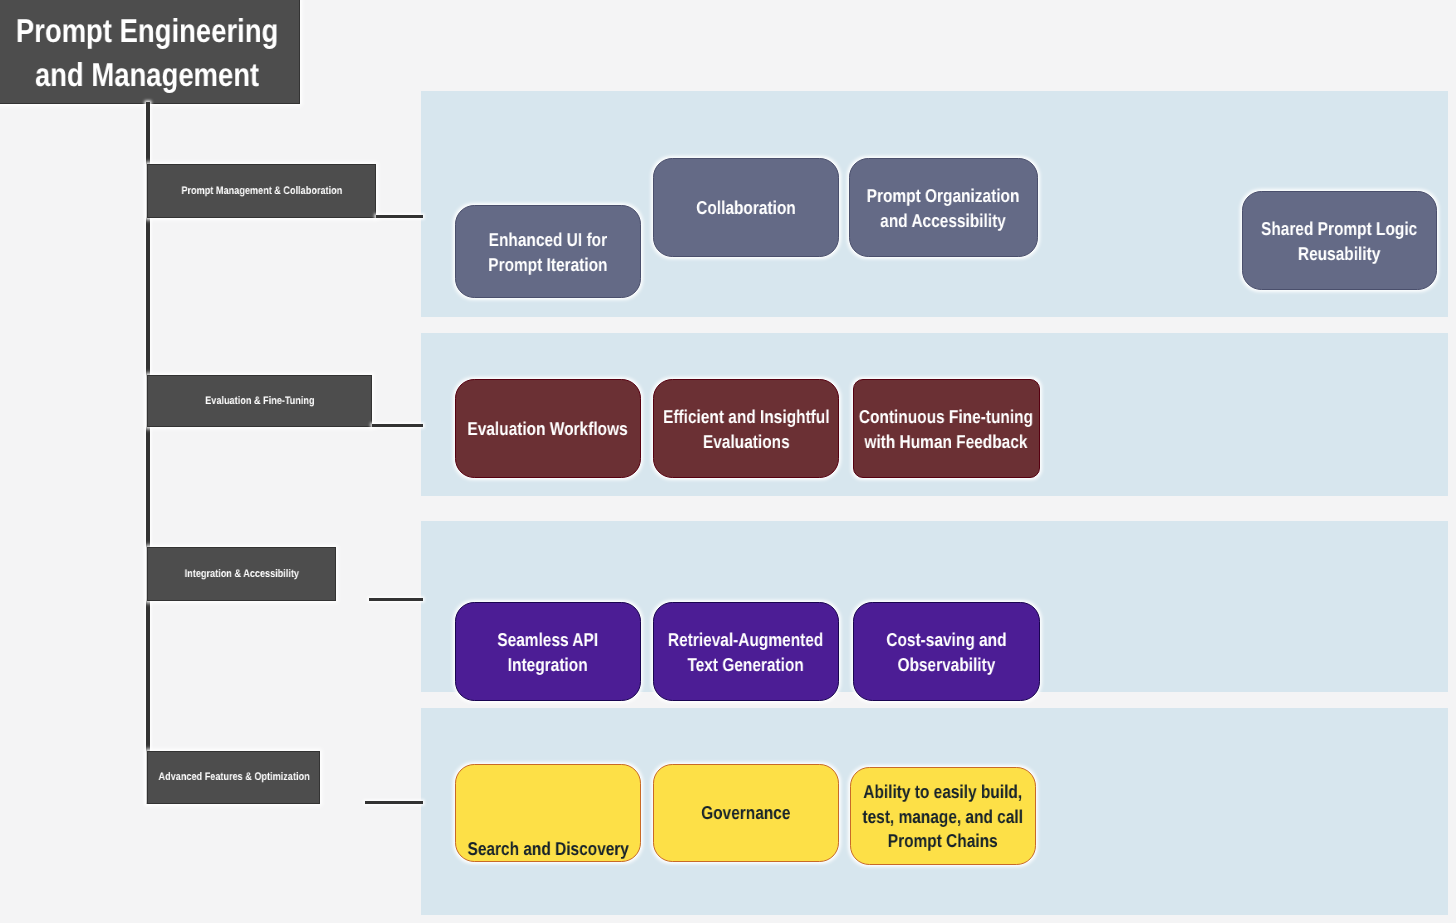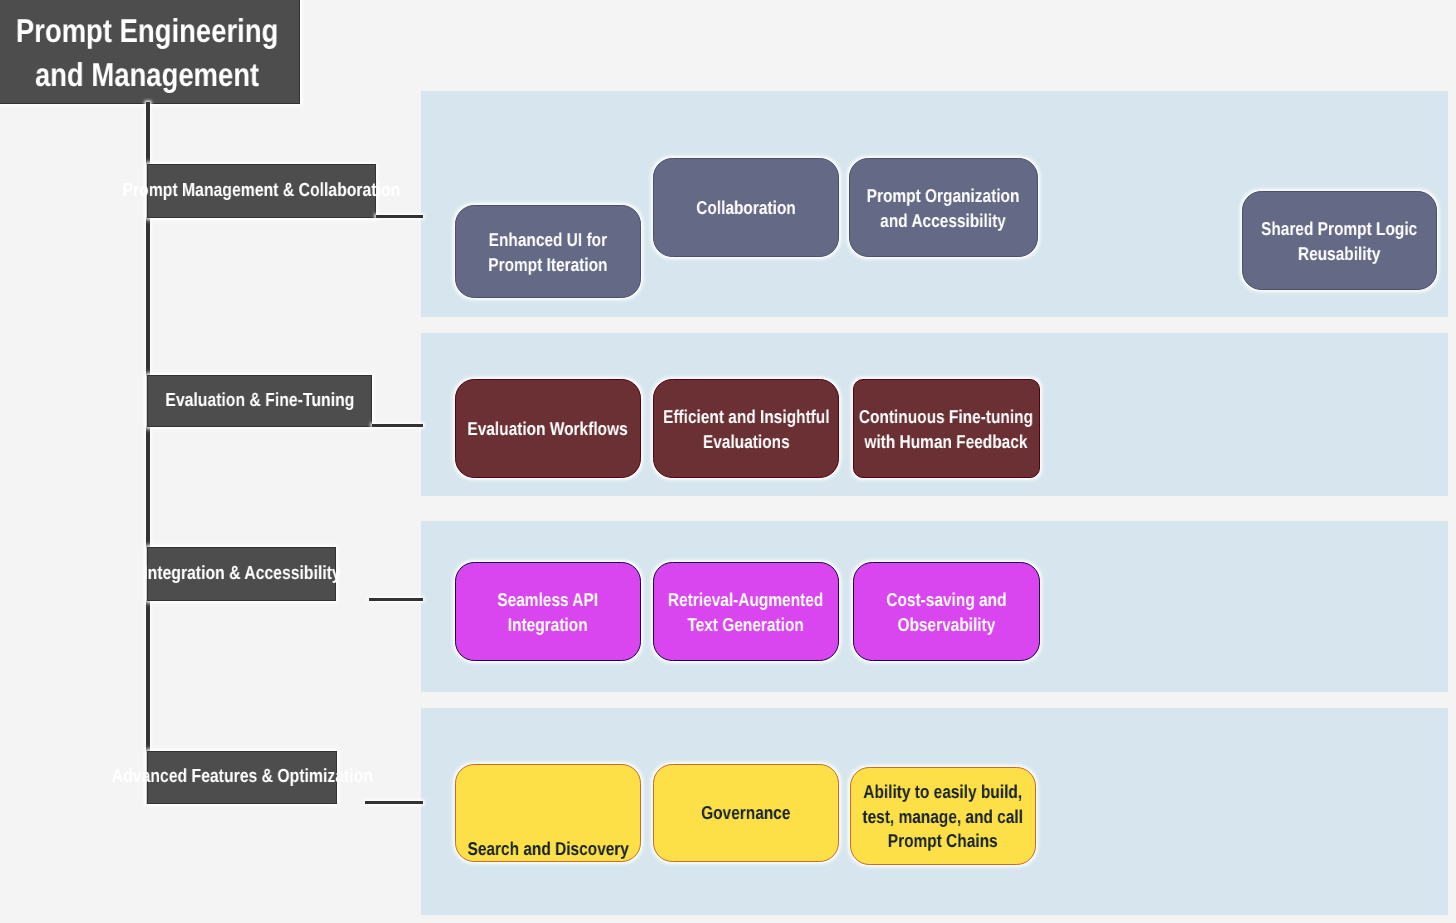--- a/index.html
+++ b/index.html
@@ -21,21 +21,21 @@
     font-weight:bold;
     border:1.6px solid #333333;
     box-shadow:0 0 4px 1.6px rgba(255,255,255,1);
   }
   #root-node{
     left:-5px;top:-1px;width:305px;height:105px;
     font-size:33.1px;line-height:43.6px;
   }
   #root-node .sqz{position:relative;top:2.4px;}
   #root-node span{display:block;white-space:nowrap;}
-  .cat-node{left:147.4px;font-size:19px;line-height:18px;white-space:nowrap;}
+  .cat-node{left:147.4px;font-size:11px;line-height:18px;white-space:nowrap;}
 
   
   .sqz{transform:scaleX(0.83);transform-origin:center center;will-change:transform;}
 
   
   .vline{position:absolute;background:#333333;width:4px;
          box-shadow:0 0 3px 1.5px rgba(255,255,255,0.95);}
   .hline{position:absolute;background:#333333;height:3.3px;
          box-shadow:0 0 3px 1.5px rgba(255,255,255,0.95);}
   #trunk{left:145.8px;top:102px;height:702.2px;}
@@ -57,39 +57,39 @@
   #band-1{top:91px;height:226px;}
   #branch-node-1{top:163.5px;height:54.6px;width:228.5px;}
   #branch-connector-1{left:375.9px;top:215.1px;width:47.1px;}
   #band-2{top:333px;height:163px;}
   #branch-node-2{top:375.4px;height:51.6px;width:224.5px;}
   #branch-connector-2{left:371.9px;top:424.0px;width:51.1px;}
   #band-3{top:521px;height:171px;}
   #branch-node-3{top:547.4px;height:53.8px;width:189px;}
   #branch-connector-3{left:369.1px;top:598.2px;width:53.9px;}
   #band-4{top:708px;height:207px;}
-  #branch-node-4{top:750.6px;height:53.6px;width:190px;}
+  #branch-node-4{top:750.6px;height:53.6px;width:173px;}
   #branch-connector-4{left:364.8px;top:801.2px;width:58.2px;}
   #leaf-1-1{left:455px;top:158px;width:186px;height:93px;margin-top:47px;}
   #leaf-1-2{left:653px;top:158px;width:186px;height:98.5px;}
   #leaf-1-3{left:848.8px;top:158px;width:188.8px;height:98.5px;}
   #leaf-1-4{left:1044.8px;top:158px;width:187.8px;height:98.5px;}
   #leaf-1-5{left:1241.8px;top:158px;width:195px;height:98.5px;margin-top:33px;}
   #leaf-2-1{left:455px;top:379px;width:186px;height:98.5px;}
   #leaf-2-2{left:653px;top:379px;width:186px;height:98.5px;}
   #leaf-2-3{left:853px;top:379px;width:186.5px;height:98.5px;border-radius:10px;}
   #leaf-3-1{left:455px;top:562px;width:186px;height:98.5px;}
   #leaf-3-2{left:653px;top:562px;width:186px;height:98.5px;}
   #leaf-3-3{left:853px;top:562px;width:186.5px;height:98.5px;}
   #leaf-4-1{left:455px;top:763.5px;width:186px;height:98.5px;align-items:flex-end;}
   #leaf-4-2{left:653px;top:763.5px;width:186px;height:98.5px;}
   #leaf-4-3{left:849.5px;top:766.5px;width:186px;height:98.5px;}
   .card.b1{background:#646a86;border-color:#4a4f6c;color:#ffffff;}
   .card.b2{background:#6b3034;border-color:#560010;color:#ffffff;}
-  .card.b3{background:#d946ef;border-color:#190450;color:#ffffff;}
+  .card.b3{background:#4c1d95;border-color:#190450;color:#ffffff;margin-top:40px;}
   .card.b4{background:#fde047;border-color:#c86a28;color:#16222a;}
 </style>
 </head>
 <body>
 
 <div id="stage">
   <div class="node root-node" id="root-node">
     <div class="sqz">
       <span>Prompt Engineering</span>
       <span>and Management</span>

